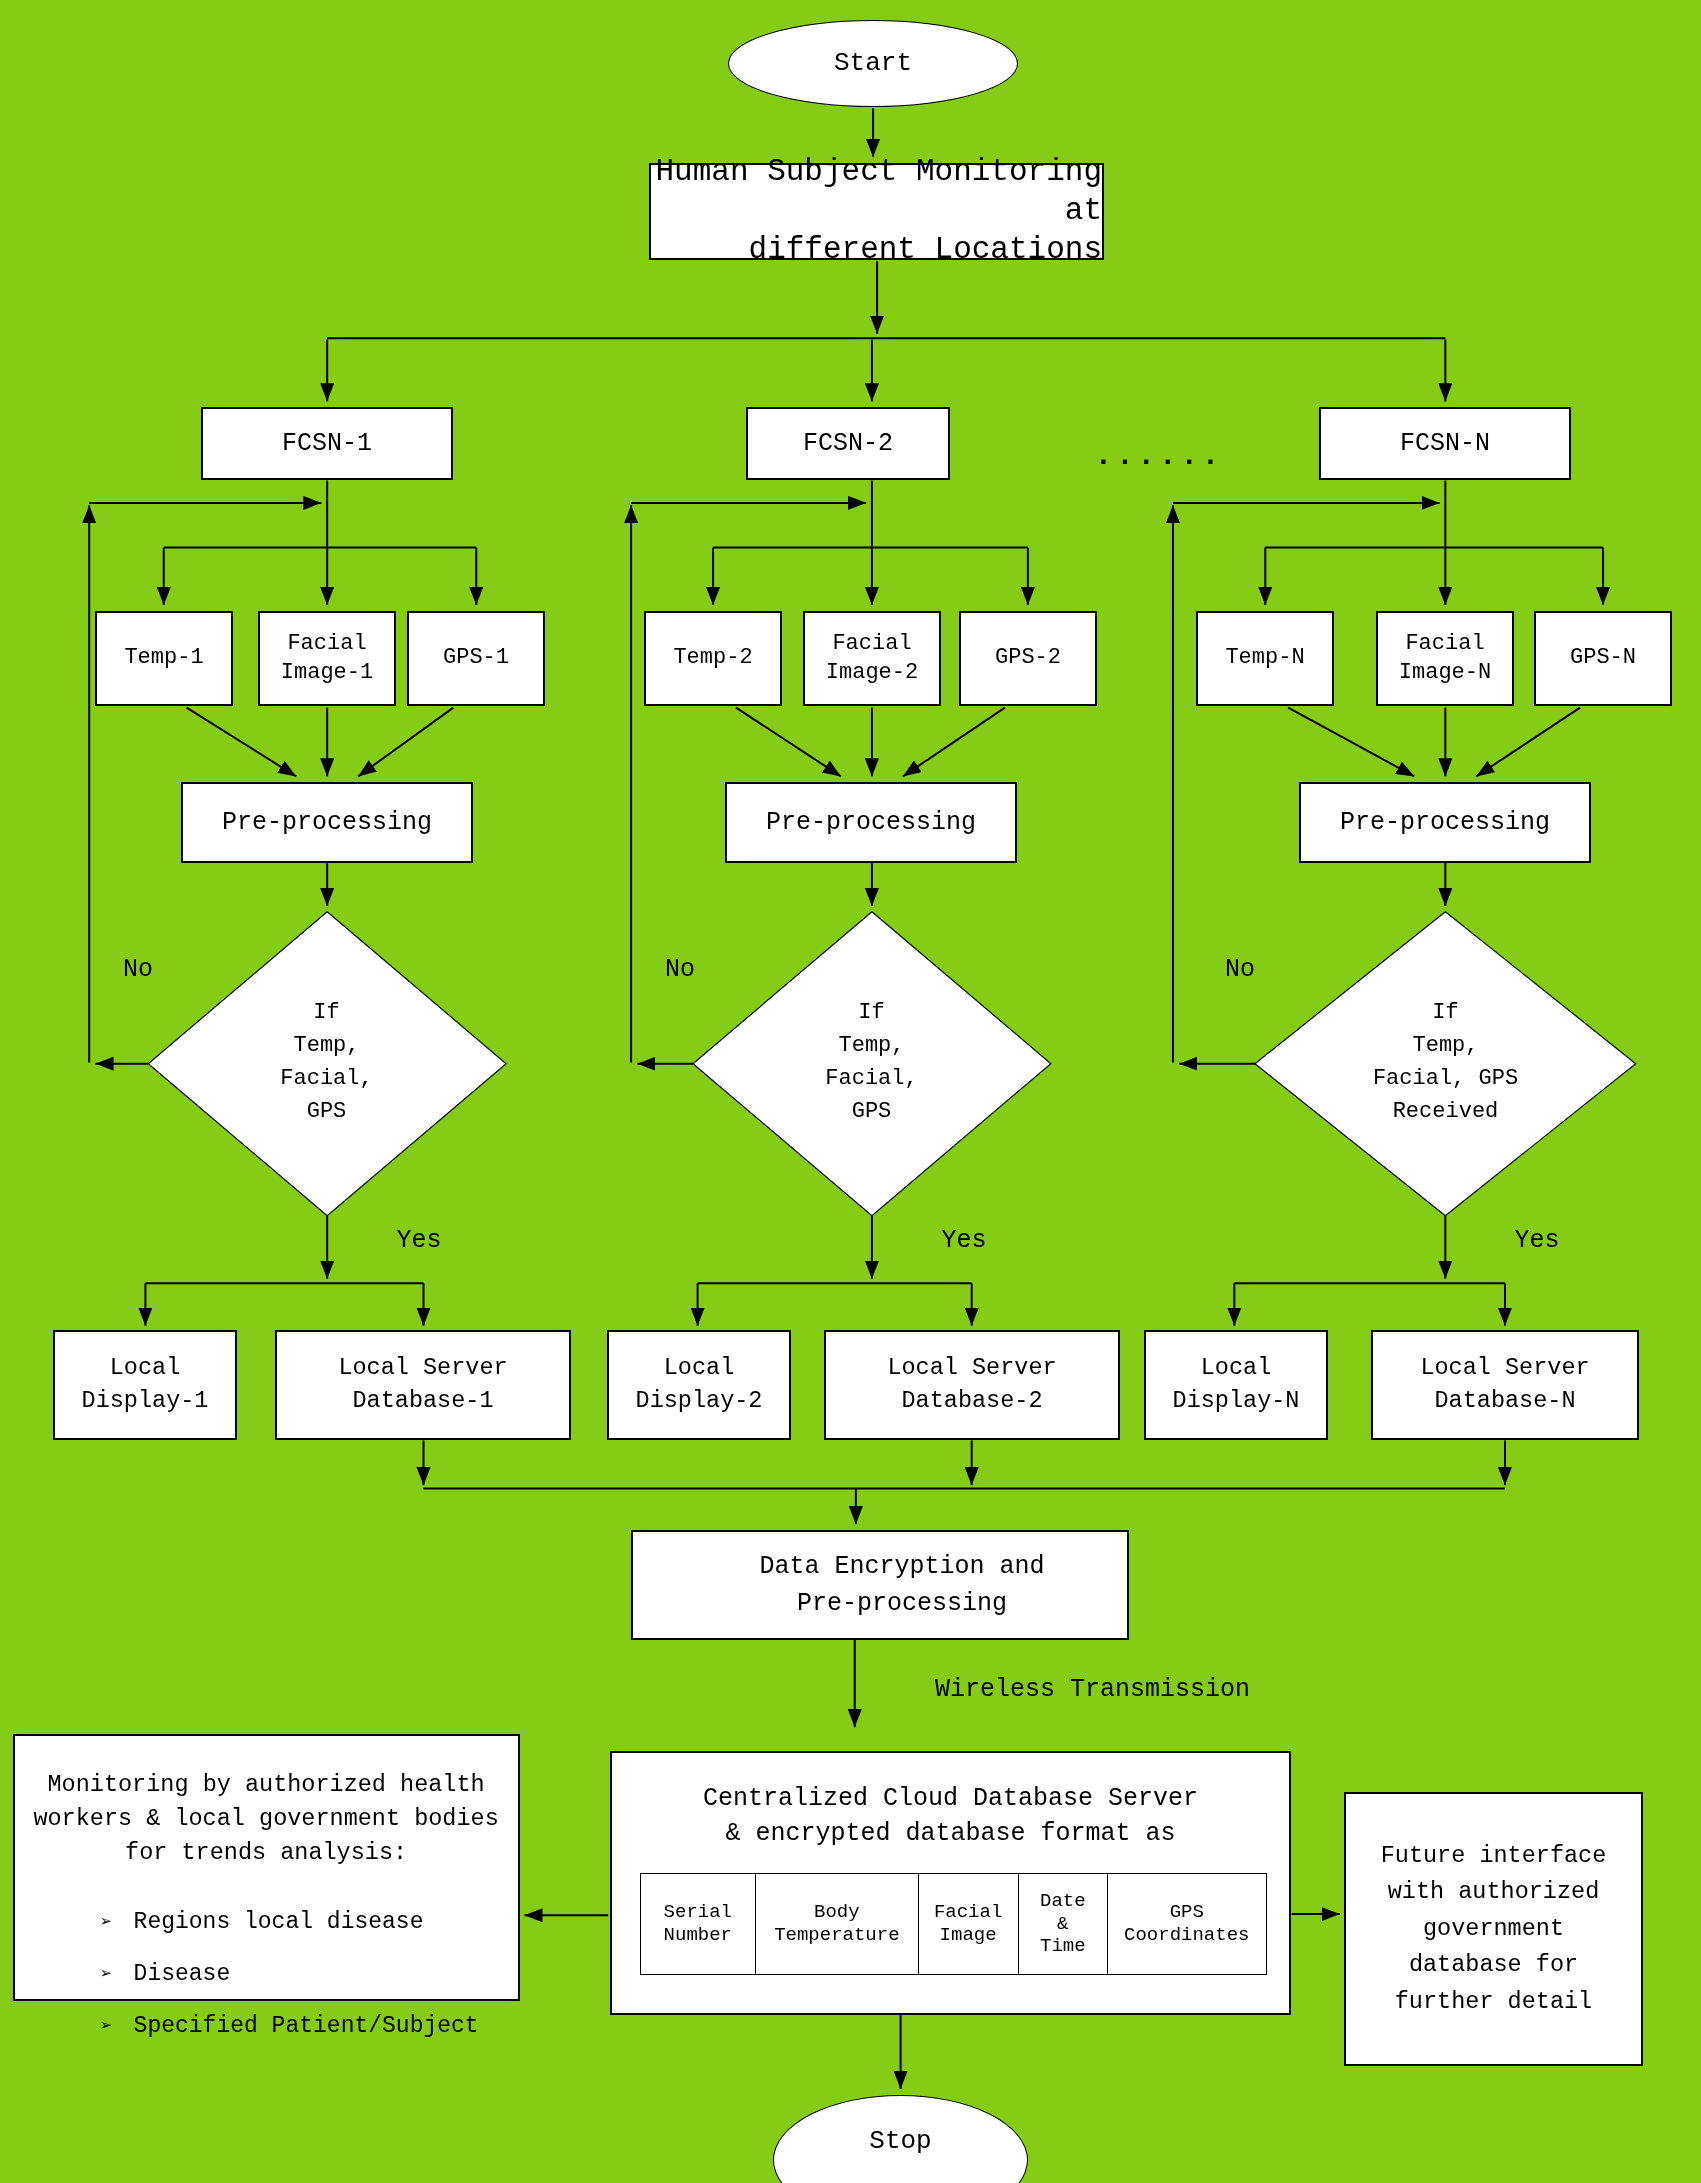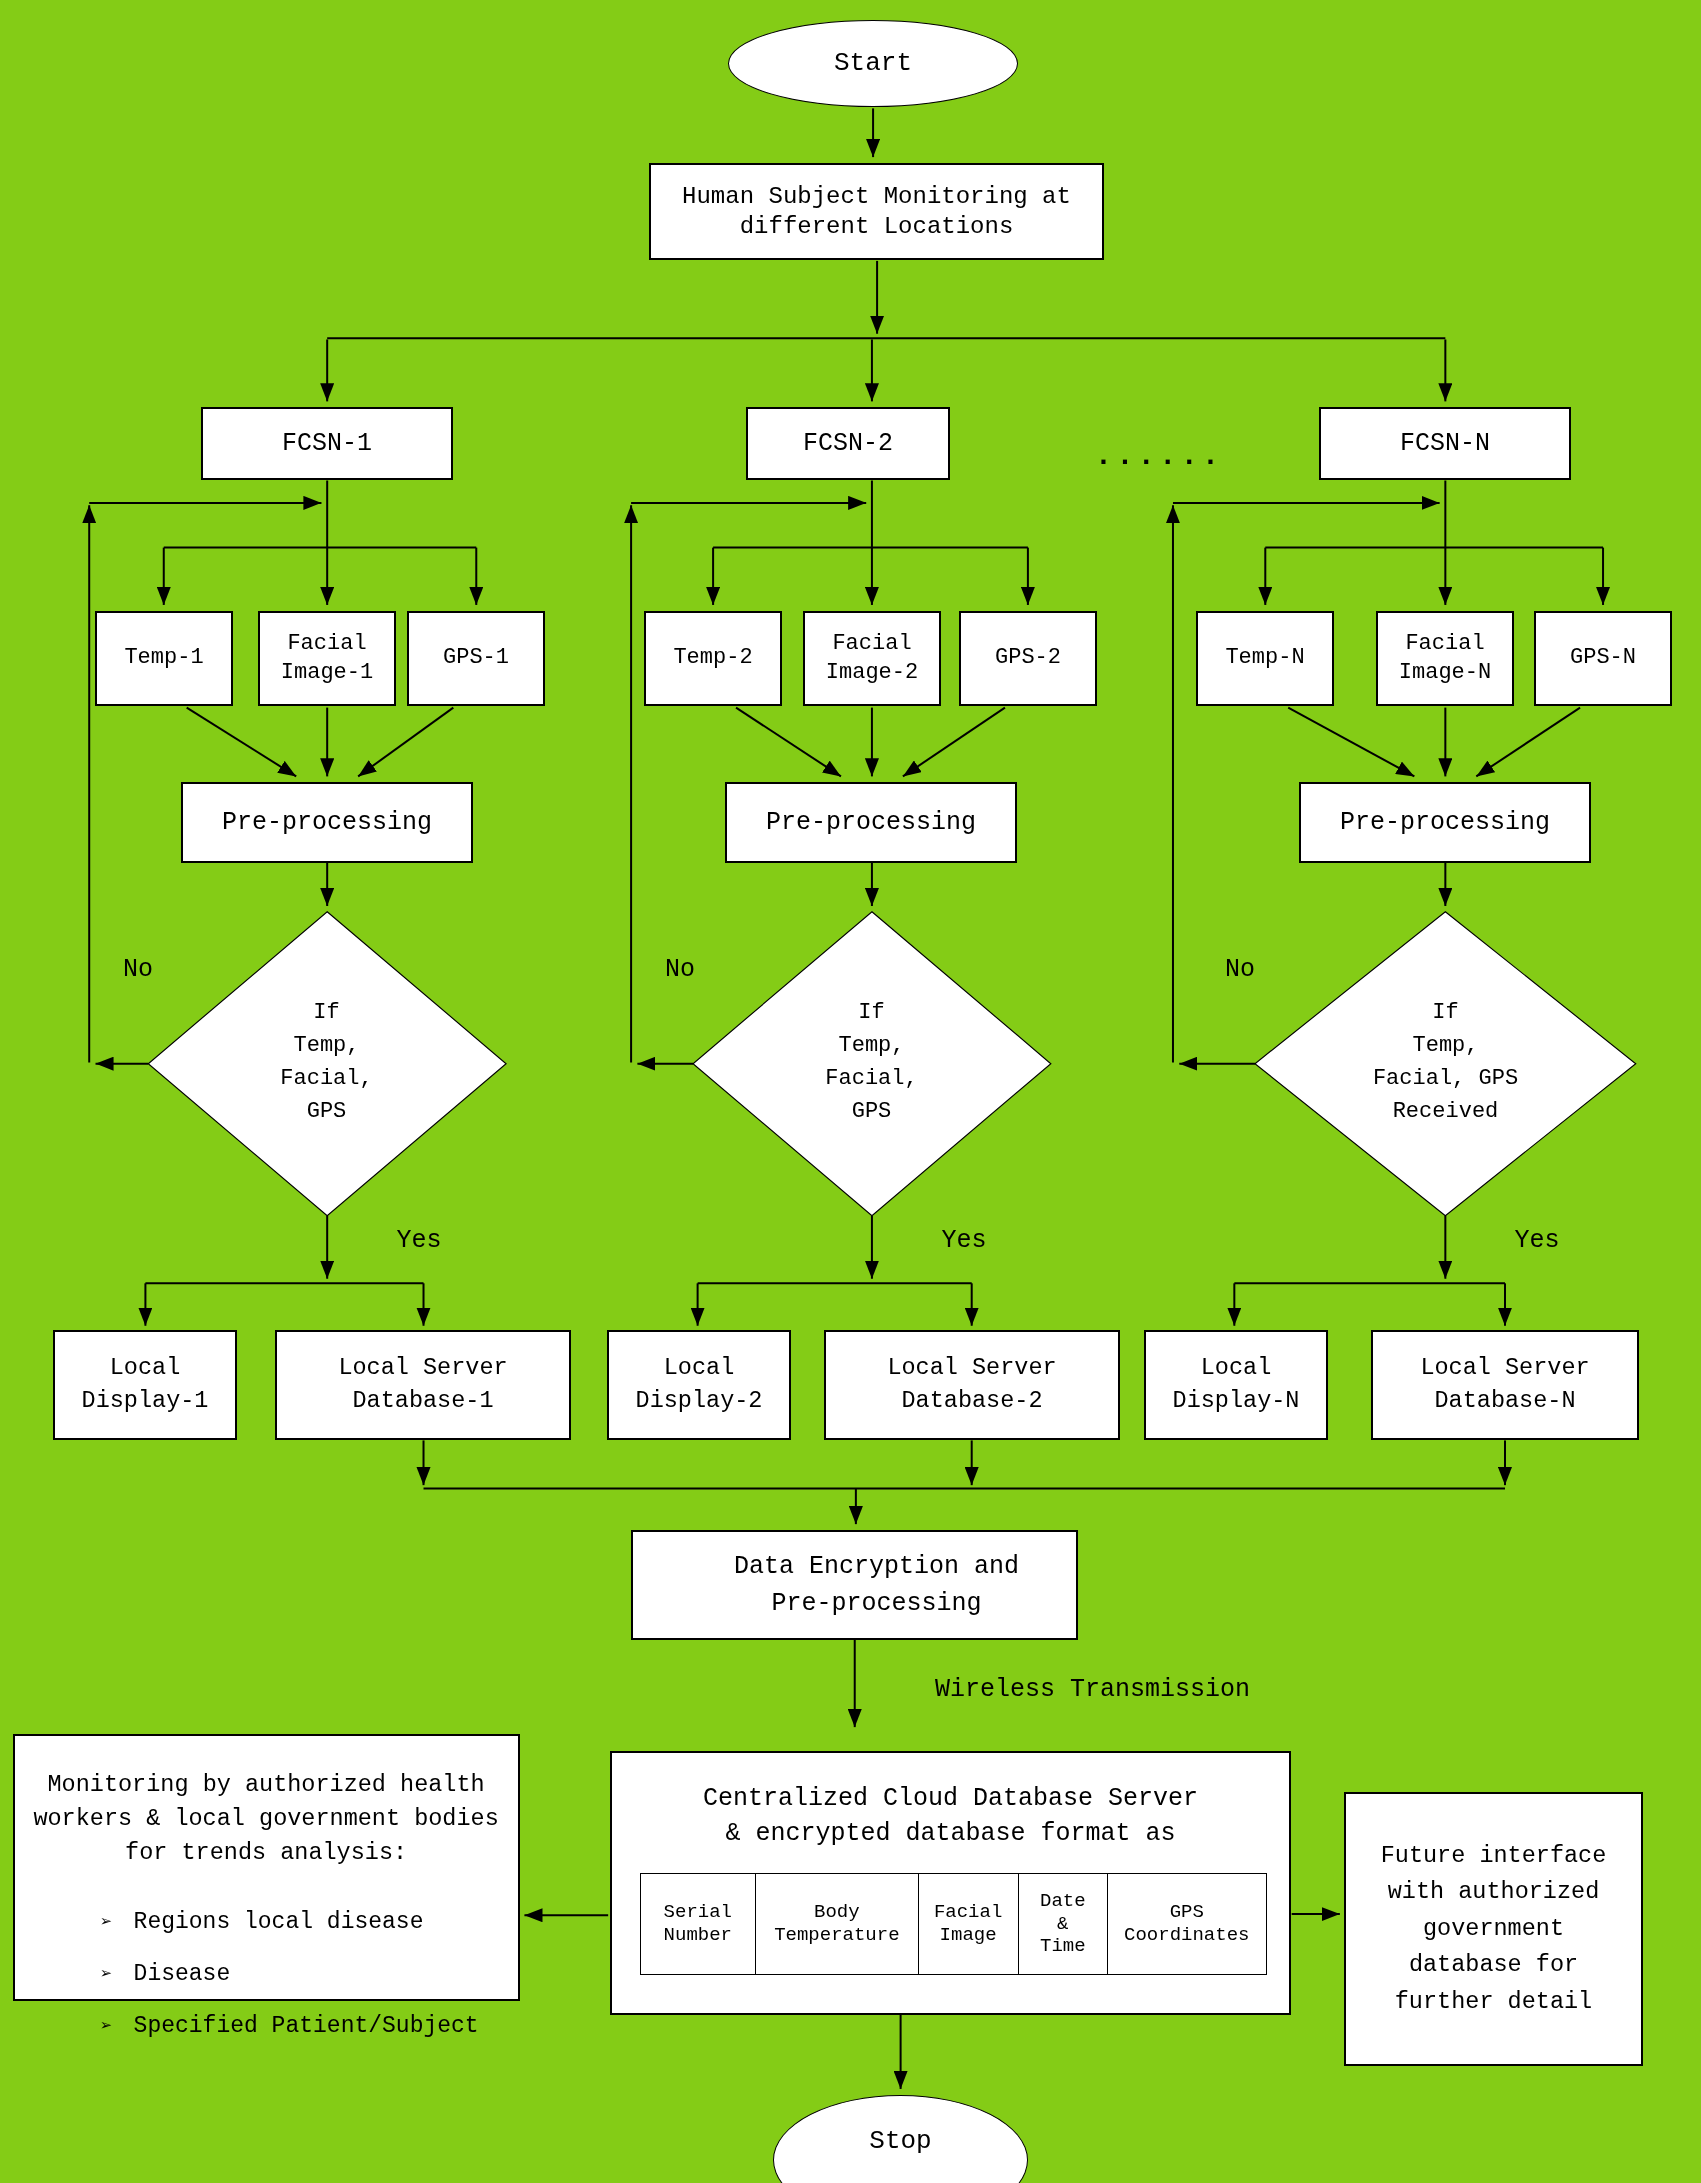--- a/index.html
+++ b/index.html
@@ -18,21 +18,21 @@
     display:flex;align-items:center;justify-content:center;
     text-align:center;white-space:pre-line;line-height:1.25;
   }
   .oval{border-radius:50%;border-width:1.7px;font-size:26px;}
   .thick{border-width:2.9px;}
   .plain{
     position:absolute;z-index:2;box-sizing:border-box;background:transparent;
     display:flex;align-items:center;justify-content:center;
     text-align:center;white-space:pre-line;line-height:1.3;
   }
-  .f-human{font-size:24px;}
+  .f-human{font-size:31px;text-align:right;}
   .f-fcsn{font-size:25px;}
   .f-sensor{font-size:22px;line-height:1.3;}
   .f-prep{font-size:25px;}
   .f-decision{font-size:22px;line-height:1.5;}
   .f-noyes{font-size:25px;}
   .f-ld{font-size:23.5px;line-height:1.4;}
   .f-enc{font-size:25px;line-height:1.5;}
   .f-wireless{font-size:25px;justify-content:flex-start;text-align:left;}
   .f-dots{font-size:29px;letter-spacing:4px;font-weight:bold;border:none;background:transparent;}
   .f-stop{font-size:26px;}
@@ -205,21 +205,21 @@
 Database-1</div>
   <div class="node f-ld" style="left:607px;top:1330px;width:184px;height:110px;">Local
 Display-2</div>
   <div class="node f-ld" style="left:824px;top:1330px;width:296px;height:110px;">Local Server
 Database-2</div>
   <div class="node f-ld" style="left:1144px;top:1330px;width:184px;height:110px;">Local
 Display-N</div>
   <div class="node f-ld" style="left:1371px;top:1330px;width:268px;height:110px;">Local Server
 Database-N</div>
 
-  <div class="node f-enc" style="left:631px;top:1530px;width:447px;height:110px;padding-left:44px;">Data Encryption and
+  <div class="node f-enc" style="left:631px;top:1530px;width:498px;height:110px;padding-left:44px;">Data Encryption and
 Pre-processing</div>
   <div class="plain f-wireless" style="left:935px;top:1672px;width:413px;height:37px;">Wireless Transmission</div>
 
   <div class="node thick cloud-box" style="left:610px;top:1733px;width:681px;height:264px;margin-top:18px;">
     <div class="cloud-title">Centralized Cloud Database Server
 &amp; encrypted database format as</div>
     <div class="dbtable">
       <div class="dbcell" style="width:18.5%;">Serial
 Number</div>
       <div class="dbcell" style="width:26%;">Body

